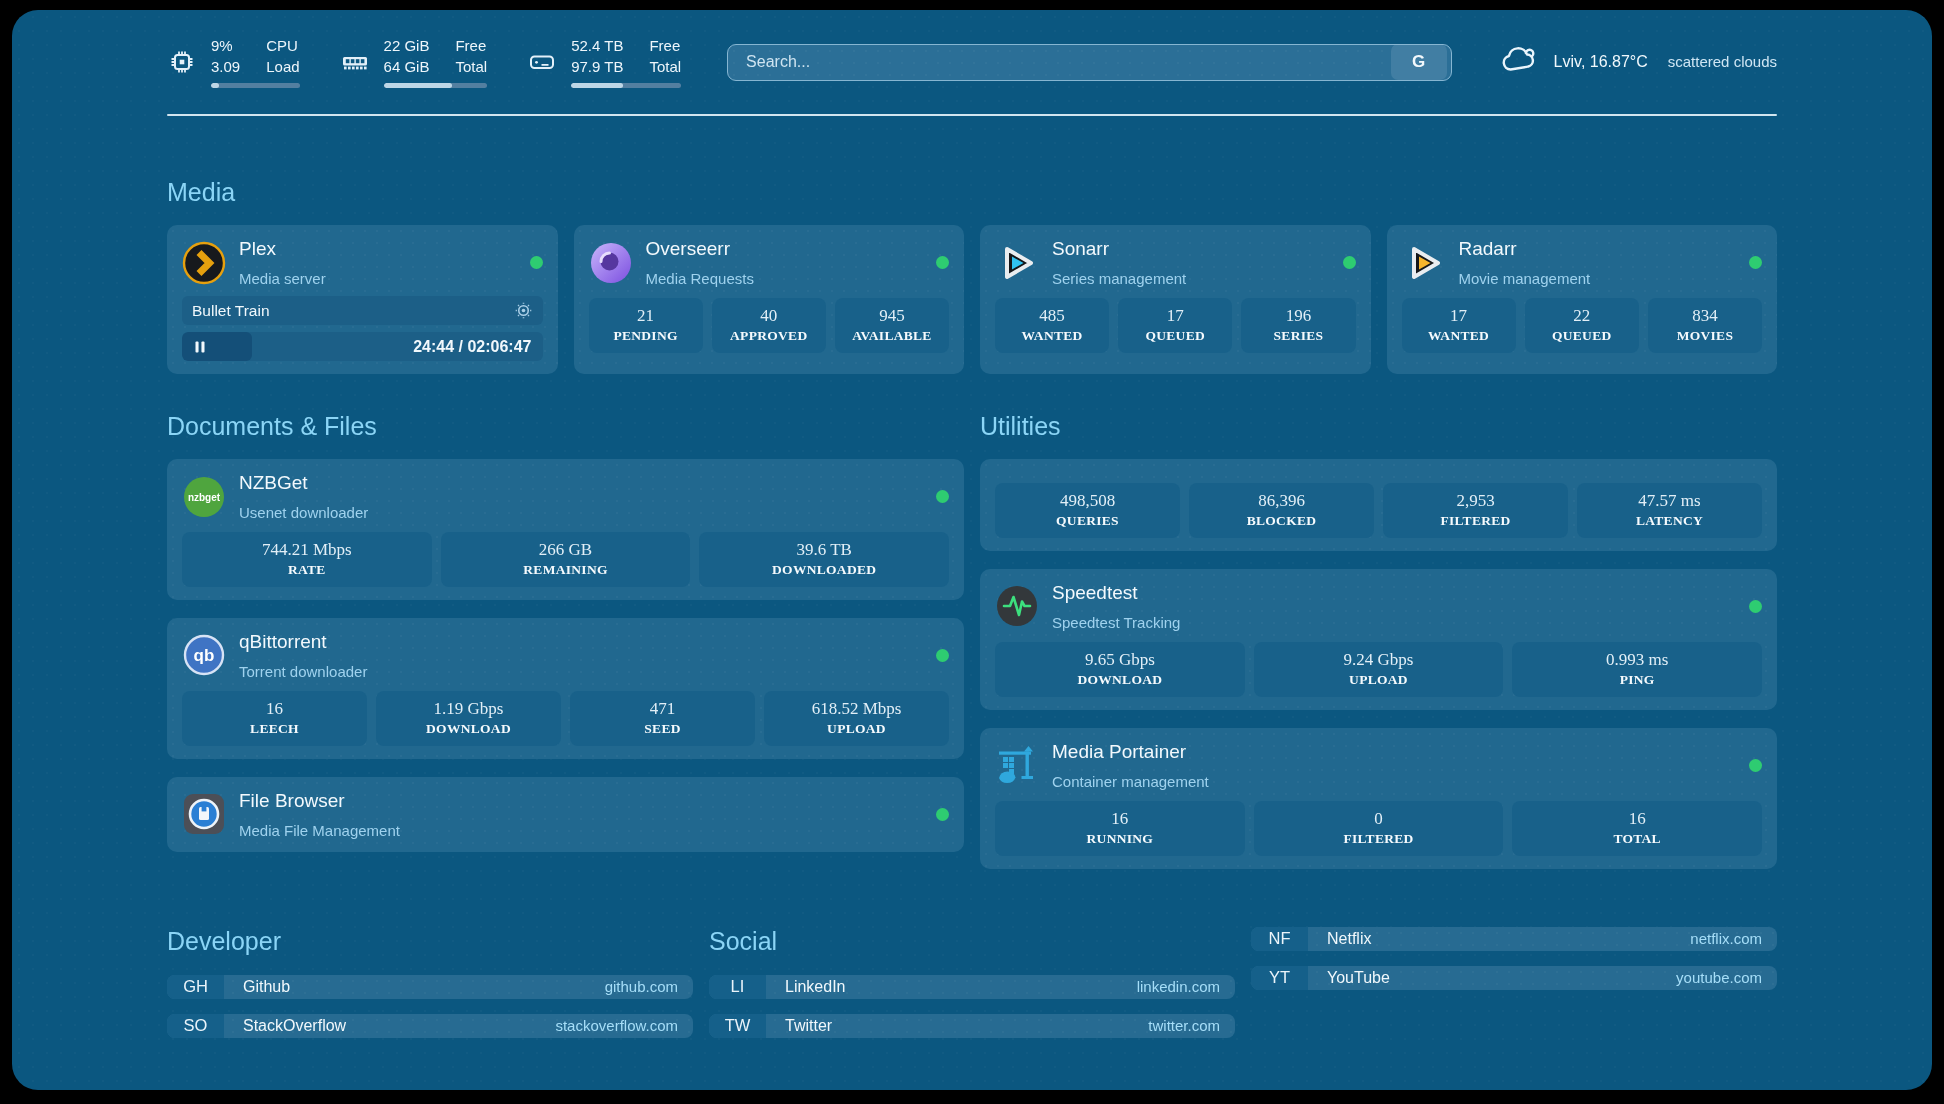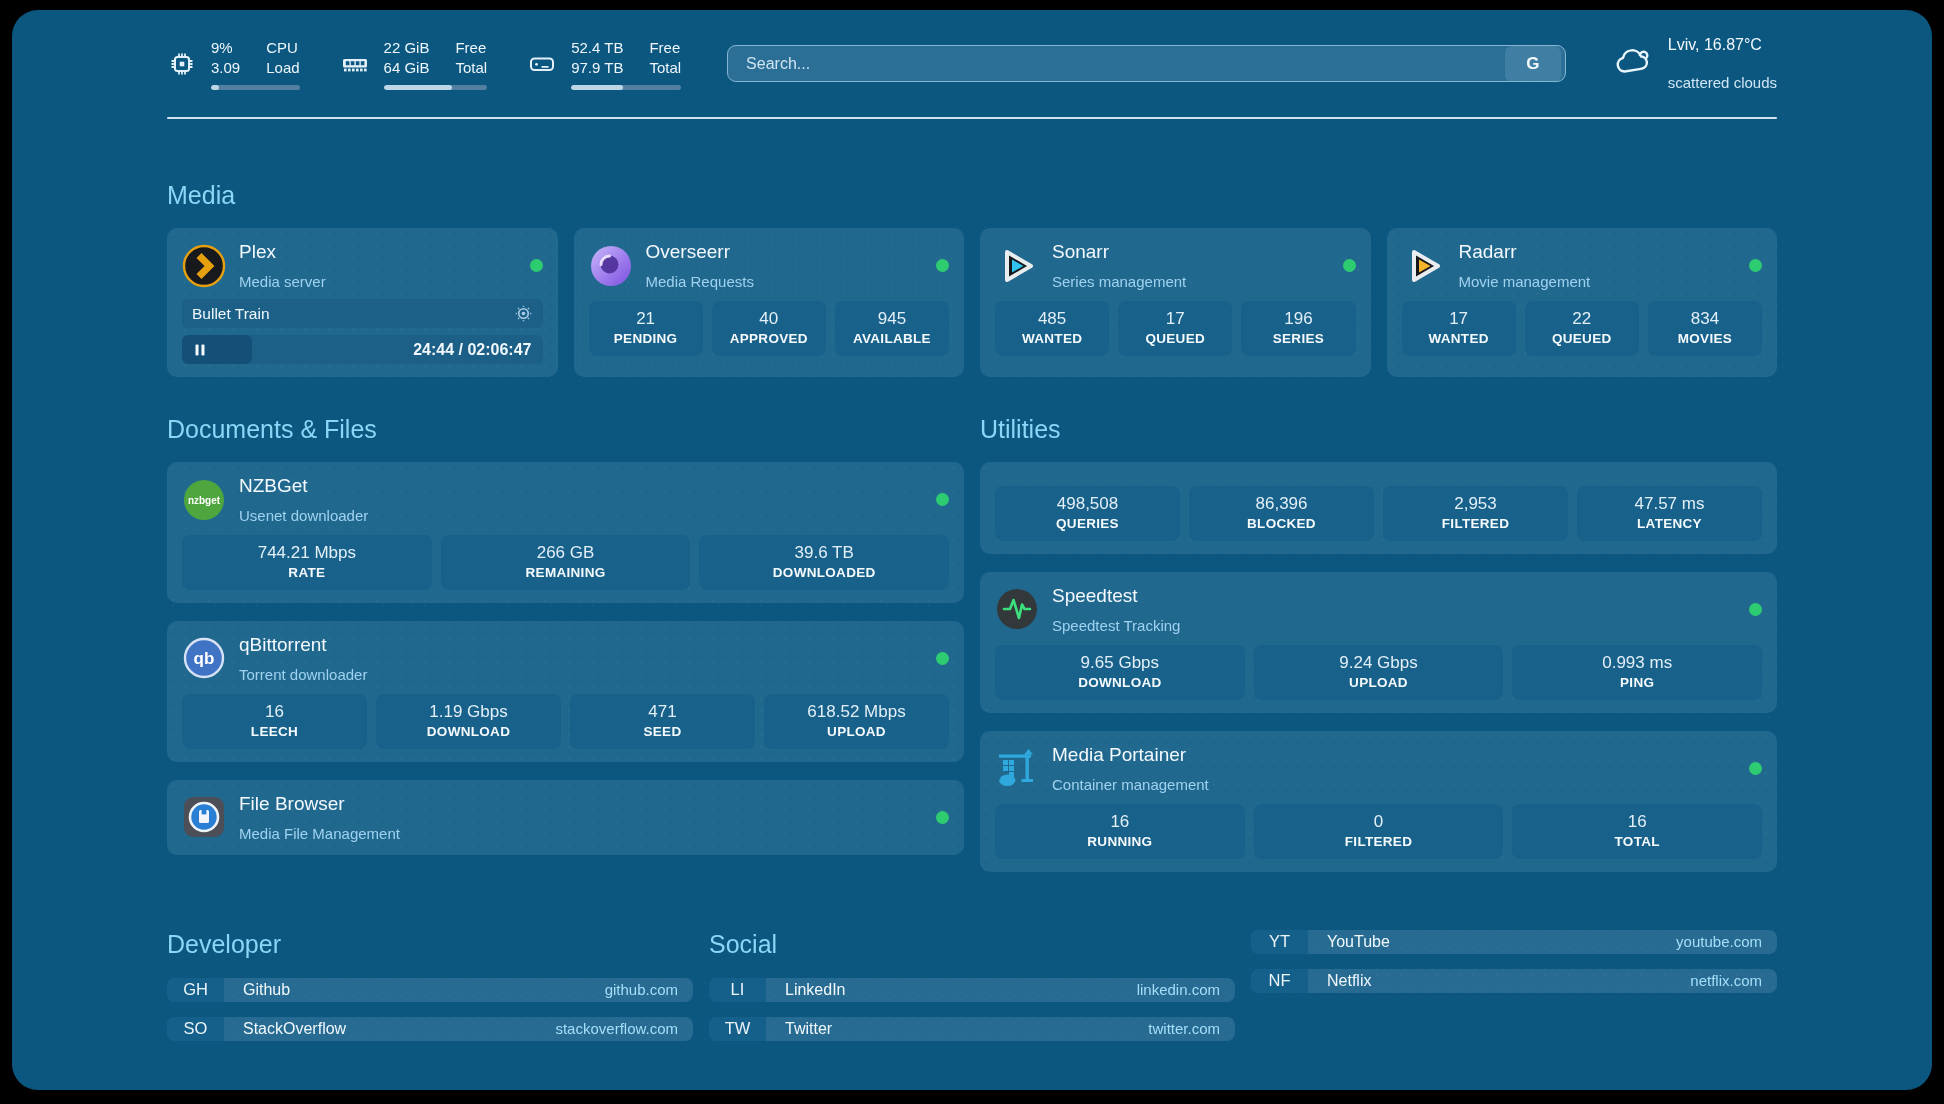--- a/index.html
+++ b/index.html
@@ -18,40 +18,40 @@
   .sys-bar{ grid-column:1/-1; height:5px; border-radius:3px; background:#537fa0; margin-top:6px; overflow:hidden; }
   .sys-fill{ height:100%; background:#bdd6e6; border-radius:3px; }
   .search-box{ flex:1; margin:0 46px 0 46px; height:37px; background:#2b6f97; border:1.5px solid #86b6d2;
                border-radius:9px; display:flex; align-items:center; overflow:hidden;
                background-image: radial-gradient(rgba(255,255,255,.03) 1px, transparent 1.3px); background-size:12px 12px;}
   .search-box input{ flex:1; background:transparent; border:none; outline:none; color:#f1f8fc; font-size:16px; padding:0 18px; font-family:inherit; }
   .search-box input::placeholder{ color:#cfe4f1; }
   .g-btn{ width:56px; height:36px; margin-right:4px; background:#417ea3; border-radius:7px; display:flex; align-items:center; justify-content:center;
           color:#f2f8fc; font-size:17px; font-weight:bold; cursor:pointer; }
   .weather{ display:flex; align-items:center; gap:14px; }
-  .weather-txt{ display:flex; flex-direction:column; gap:20px; }
+  .weather-txt{ display:flex; flex-direction:row; gap:20px; }
   .weather-main{ color:#f1f8fc; font-size:16px; }
   .weather-sub{ color:#cfe6f4; font-size:15px; }
   .divider{ height:2px; background:#e4f1f9; opacity:.92; margin-top:26px; border-radius:1px; }
 
   
   .section-title{ color:#8bd5f6; font-size:25px; font-weight:500; margin-bottom:18px; }
   .media-section{ margin-top:62px; }
   .media-grid{ display:grid; grid-template-columns:repeat(4,1fr); gap:16px; }
   .card{ background:#21688f; border-radius:10px; padding:13px 15px;
          background-image: radial-gradient(rgba(255,255,255,.035) 1px, transparent 1.3px); background-size:12px 12px; }
   .app-head{ display:flex; align-items:center; gap:13px; }
   .app-icon{ width:44px; height:44px; flex:0 0 44px; display:flex; align-items:center; justify-content:center; }
   .app-titles{ display:flex; flex-direction:column; gap:10px; }
   .app-name{ color:#f3f9fd; font-size:19px; font-weight:500; }
   .app-sub{ color:#9fd2ee; font-size:15px; }
   .dot{ width:13px; height:13px; border-radius:50%; background:#2ecc71; margin-left:auto; align-self:center; flex:0 0 13px; }
 
   .stat-row{ display:flex; gap:9px; margin-top:11px; }
-  .stat-box{ flex:1; background:#18618a; border-radius:8px; padding:7px 4px; text-align:center; }
+  .stat-box{ flex:1; background:#18618a; border-radius:8px; padding:7px 4px; text-align:center;font-family:Liberation Serif, serif; }
   .stat-value{ color:#e2eff7; font-size:17px; line-height:1.3; white-space:nowrap; }
   .stat-label{ color:#f5fafd; font-size:13.5px; font-weight:bold; letter-spacing:.3px; line-height:1.4; white-space:nowrap; }
 
   
   .plex-row{ margin-top:9px; height:29px; background:#1c5f87; border-radius:6px; display:flex; align-items:center; padding:0 10px; }
   .plex-title{ color:#f1f8fc; font-size:15.5px; font-weight:500; }
   .gear{ margin-left:auto; display:flex; cursor:pointer; }
   .plex-progress{ position:relative; margin-top:7px; height:29px; background:#1c5f87; border-radius:6px; overflow:hidden; display:flex; align-items:center; }
   .plex-fill{ position:absolute; left:0; top:0; bottom:0; background:#144f78; border-radius:6px; }
   .pause{ position:relative; z-index:1; margin-left:9px; display:flex; cursor:pointer; }
@@ -510,27 +510,27 @@
         <span class="bm-url">linkedin.com</span>
       </div>
       <div class="bm-row">
         <span class="bm-abbr">TW</span>
         <span class="bm-name">Twitter</span>
         <span class="bm-url">twitter.com</span>
       </div>
     </div>
     <div class="bm-col">
       <div class="bm-row">
+        <span class="bm-abbr">NF</span>
+        <span class="bm-name">Netflix</span>
+        <span class="bm-url">netflix.com</span>
+      </div>
+      <div class="bm-row">
         <span class="bm-abbr">YT</span>
         <span class="bm-name">YouTube</span>
         <span class="bm-url">youtube.com</span>
       </div>
-      <div class="bm-row">
-        <span class="bm-abbr">NF</span>
-        <span class="bm-name">Netflix</span>
-        <span class="bm-url">netflix.com</span>
-      </div>
 
     </div>
   </div>
 
 </div>
 </div>
 
 </body></html>

